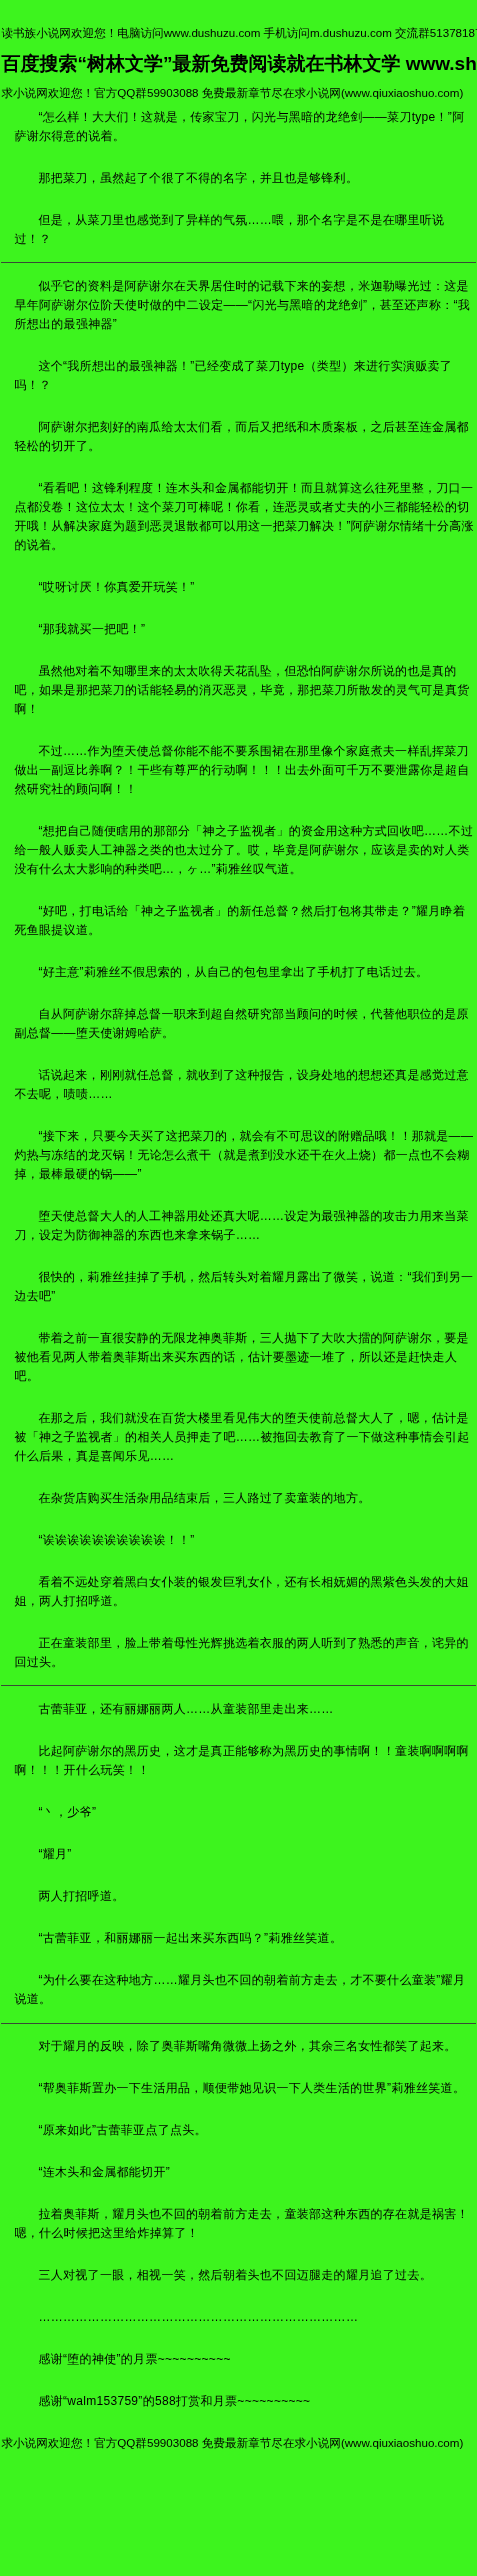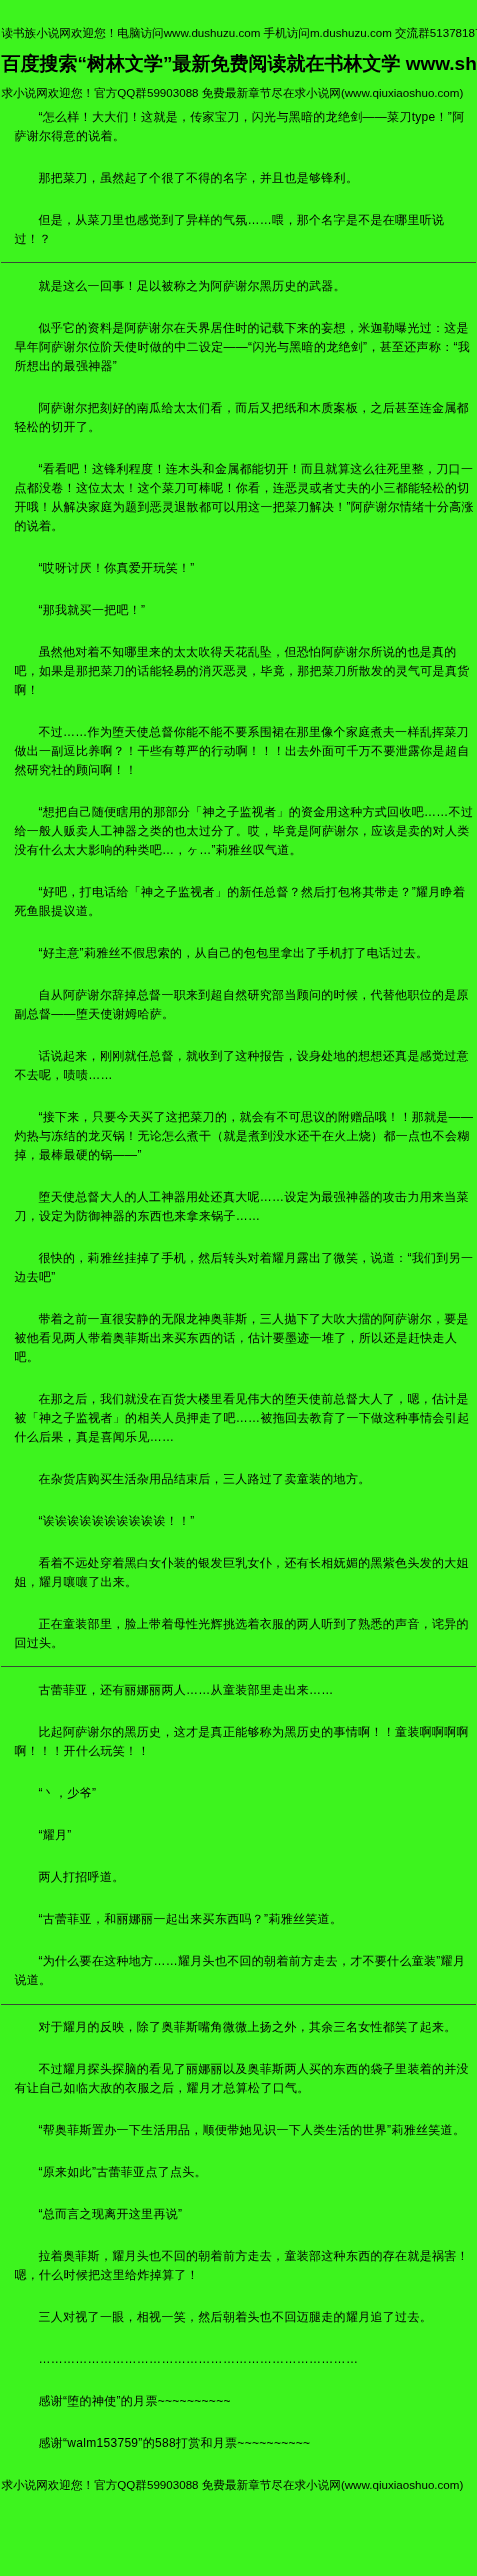--- a/index.html
+++ b/index.html
@@ -46,56 +46,55 @@
 
   <div class="hdr-line hdr-2">百度搜索“树林文学”最新免费阅读就在书林文学 www.shu008.com</div>
 
   <div class="hdr-line hdr-3">求小说网欢迎您！官方QQ群59903088 免费最新章节尽在求小说网(www.qiuxiaoshuo.com)</div>
 
   <div>
       <p class="para">“怎么样！大大们！这就是，传家宝刀，闪光与黑暗的龙绝剑——菜刀type！”阿萨谢尔得意的说着。</p>
       <p class="para">那把菜刀，虽然起了个很了不得的名字，并且也是够锋利。</p>
       <p class="para">但是，从菜刀里也感觉到了异样的气氛……喂，那个名字是不是在哪里听说过！？</p>
       <div class="sep"></div>
-      <p class="para">就是这么一回事！足以被称之为阿萨谢尔黑历史的武器。</p>
       <p class="para">似乎它的资料是阿萨谢尔在天界居住时的记载下来的妄想，米迦勒曝光过：这是早年阿萨谢尔位阶天使时做的中二设定——“闪光与黑暗的龙绝剑”，甚至还声称：“我所想出的最强神器”</p>
+      <p class="para">这个“我所想出的最强神器！”已经变成了菜刀type（类型）来进行实演贩卖了吗！？</p>
       <p class="para">阿萨谢尔把刻好的南瓜给太太们看，而后又把纸和木质案板，之后甚至连金属都轻松的切开了。</p>
       <p class="para">“看看吧！这锋利程度！连木头和金属都能切开！而且就算这么往死里整，刀口一点都没卷！这位太太！这个菜刀可棒呢！你看，连恶灵或者丈夫的小三都能轻松的切开哦！从解决家庭为题到恶灵退散都可以用这一把菜刀解决！”阿萨谢尔情绪十分高涨的说着。</p>
       <p class="para">“哎呀讨厌！你真爱开玩笑！”</p>
       <p class="para">“那我就买一把吧！”</p>
       <p class="para">虽然他对着不知哪里来的太太吹得天花乱坠，但恐怕阿萨谢尔所说的也是真的吧，如果是那把菜刀的话能轻易的消灭恶灵，毕竟，那把菜刀所散发的灵气可是真货啊！</p>
       <p class="para">不过……作为堕天使总督你能不能不要系围裙在那里像个家庭煮夫一样乱挥菜刀做出一副逗比养啊？！干些有尊严的行动啊！！！出去外面可千万不要泄露你是超自然研究社的顾问啊！！</p>
       <p class="para">“想把自己随便瞎用的那部分「神之子监视者」的资金用这种方式回收吧……不过给一般人贩卖人工神器之类的也太过分了。哎，毕竟是阿萨谢尔，应该是卖的对人类没有什么太大影响的种类吧…，ヶ…”莉雅丝叹气道。</p>
       <p class="para">“好吧，打电话给「神之子监视者」的新任总督？然后打包将其带走？”耀月睁着死鱼眼提议道。</p>
       <p class="para">“好主意”莉雅丝不假思索的，从自己的包包里拿出了手机打了电话过去。</p>
       <p class="para">自从阿萨谢尔辞掉总督一职来到超自然研究部当顾问的时候，代替他职位的是原副总督——堕天使谢姆哈萨。</p>
       <p class="para">话说起来，刚刚就任总督，就收到了这种报告，设身处地的想想还真是感觉过意不去呢，啧啧……</p>
       <p class="para">“接下来，只要今天买了这把菜刀的，就会有不可思议的附赠品哦！！那就是——灼热与冻结的龙灭锅！无论怎么煮干（就是煮到没水还干在火上烧）都一点也不会糊掉，最棒最硬的锅——”</p>
       <p class="para">堕天使总督大人的人工神器用处还真大呢……设定为最强神器的攻击力用来当菜刀，设定为防御神器的东西也来拿来锅子……</p>
       <p class="para">很快的，莉雅丝挂掉了手机，然后转头对着耀月露出了微笑，说道：“我们到另一边去吧”</p>
       <p class="para">带着之前一直很安静的无限龙神奥菲斯，三人抛下了大吹大擂的阿萨谢尔，要是被他看见两人带着奥菲斯出来买东西的话，估计要墨迹一堆了，所以还是赶快走人吧。</p>
       <p class="para">在那之后，我们就没在百货大楼里看见伟大的堕天使前总督大人了，嗯，估计是被「神之子监视者」的相关人员押走了吧……被拖回去教育了一下做这种事情会引起什么后果，真是喜闻乐见……</p>
       <p class="para">在杂货店购买生活杂用品结束后，三人路过了卖童装的地方。</p>
       <p class="para">“诶诶诶诶诶诶诶诶诶诶！！”</p>
-      <p class="para">看着不远处穿着黑白女仆装的银发巨乳女仆，还有长相妩媚的黑紫色头发的大姐姐，耀月嚷嚷了出来。</p>
+      <p class="para">看着不远处穿着黑白女仆装的银发巨乳女仆，还有长相妩媚的黑紫色头发的大姐姐，两人打招呼道。</p>
       <p class="para">正在童装部里，脸上带着母性光辉挑选着衣服的两人听到了熟悉的声音，诧异的回过头。</p>
       <div class="sep"></div>
       <p class="para">古蕾菲亚，还有丽娜丽两人……从童装部里走出来……</p>
       <p class="para">比起阿萨谢尔的黑历史，这才是真正能够称为黑历史的事情啊！！童装啊啊啊啊啊！！！开什么玩笑！！</p>
       <p class="para">“丶，少爷”</p>
       <p class="para">“耀月”</p>
       <p class="para">两人打招呼道。</p>
       <p class="para">“古蕾菲亚，和丽娜丽一起出来买东西吗？”莉雅丝笑道。</p>
       <p class="para">“为什么要在这种地方……耀月头也不回的朝着前方走去，才不要什么童装”耀月说道。</p>
       <div class="sep"></div>
       <p class="para">对于耀月的反映，除了奥菲斯嘴角微微上扬之外，其余三名女性都笑了起来。</p>
-      <p class="para">不过耀月探头探脑的看见了丽娜丽以及奥菲斯两人买的东西的袋子里装着的并没有让自己如临大敌的衣服之后，耀月才总算松了口气。</p>
       <p class="para">“帮奥菲斯置办一下生活用品，顺便带她见识一下人类生活的世界”莉雅丝笑道。</p>
       <p class="para">“原来如此”古蕾菲亚点了点头。</p>
-      <p class="para">“总而言之现离开这里再说”</p>
+      <p class="para">“连木头和金属都能切开”</p>
       <p class="para">拉着奥菲斯，耀月头也不回的朝着前方走去，童装部这种东西的存在就是祸害！嗯，什么时候把这里给炸掉算了！</p>
       <p class="para">三人对视了一眼，相视一笑，然后朝着头也不回迈腿走的耀月追了过去。</p>
       <p class="para">……………………………………………………………………</p>
       <p class="para">感谢“堕的神使”的月票~~~~~~~~~~</p>
       <p class="para">感谢“walm153759”的588打赏和月票~~~~~~~~~~</p>
     </div>
 
   <div class="ftr-line">求小说网欢迎您！官方QQ群59903088 免费最新章节尽在求小说网(www.qiuxiaoshuo.com)</div>
 
 </div>

